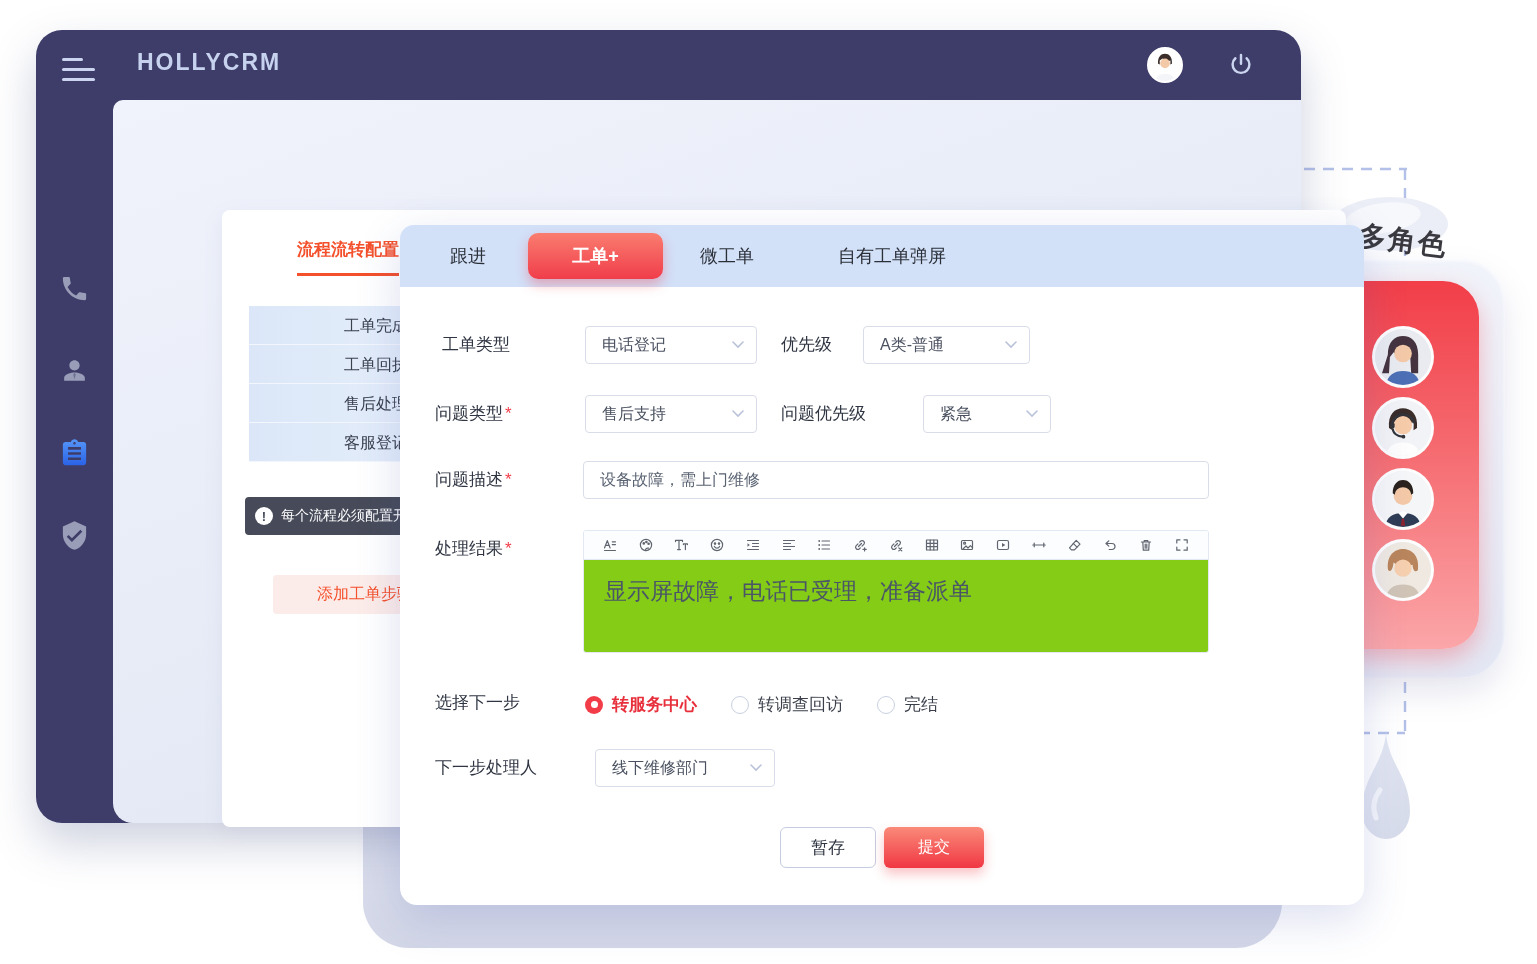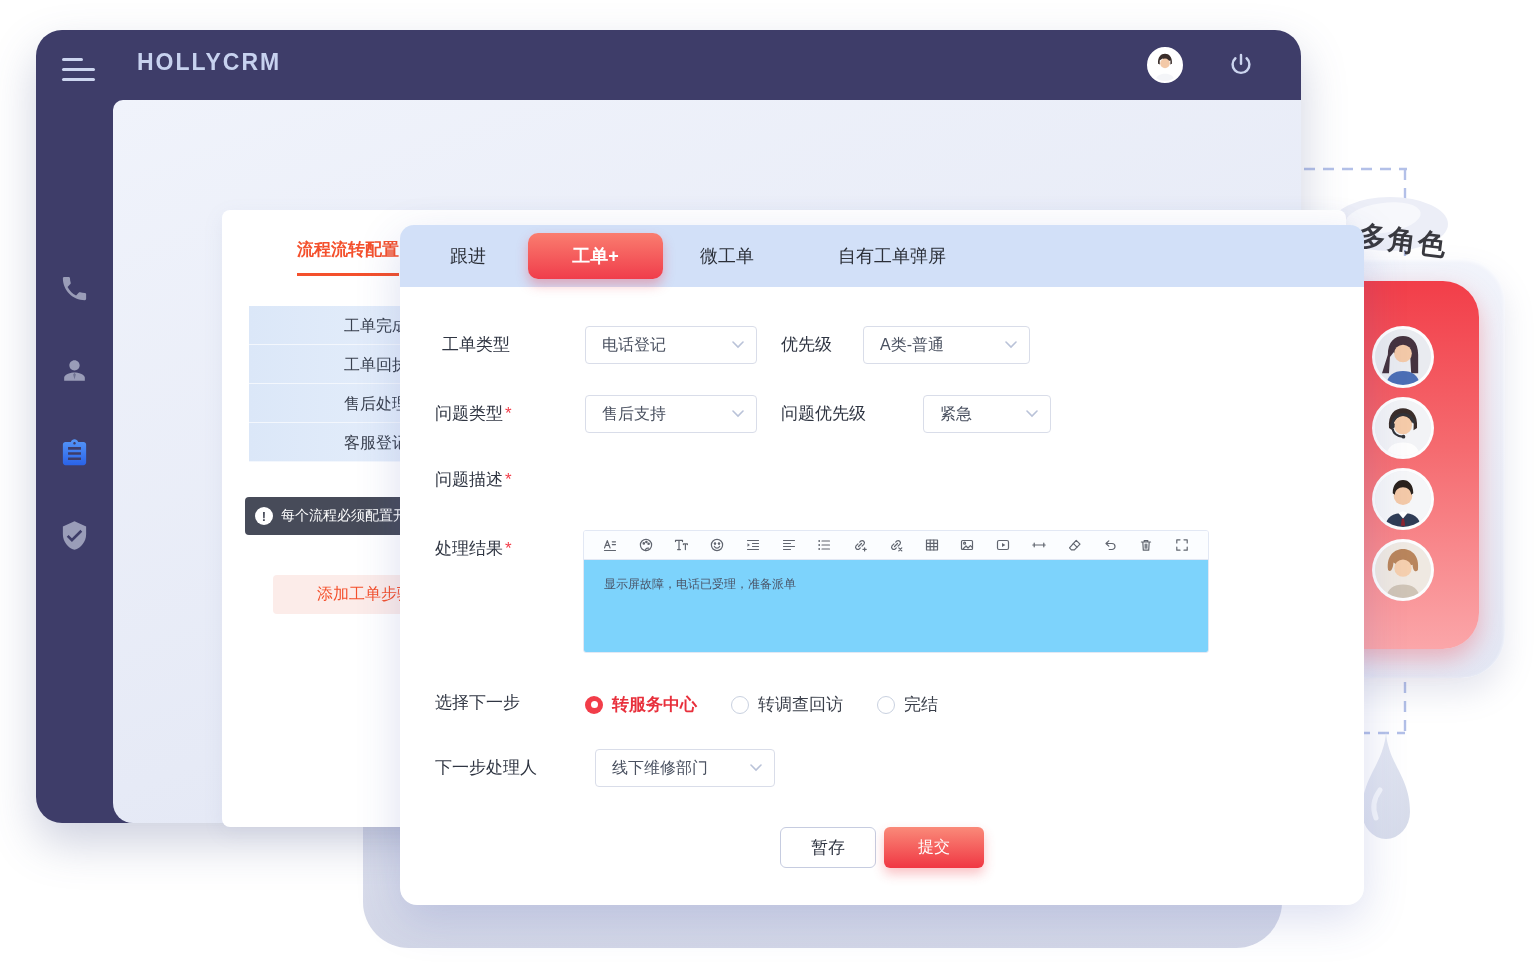--- a/index.html
+++ b/index.html
@@ -90,21 +90,21 @@
   .txt-input { position:absolute; height:38px; border:1px solid #d9dde9; border-radius:4px;
     background:#fff; font-size:16px; color:#5a6372; padding:0 16px;
     font-family:"Liberation Sans","DejaVu Sans",sans-serif; }
 
   .editor { position:absolute; left:183px; top:305px; width:626px; height:123px;
     border:1px solid #e2e8f4; border-radius:3px; overflow:hidden; }
   .editor-toolbar { height:29px; background:#fbfdff; border-bottom:1px solid #e2e8f4;
     display:flex; align-items:center; justify-content:space-around; padding:0 8px; }
   .tool { width:17px; height:17px; display:flex; align-items:center; justify-content:center; cursor:pointer; }
   .tool svg { width:16px; height:16px; stroke:#60656f; fill:none; stroke-width:1.2; stroke-linecap:round; stroke-linejoin:round; }
-  .editor-body { height:94px; background:#7dd3fc; padding:16px 20px; font-size:12px; color:#4a5568; }
+  .editor-body { height:94px; background:#84cc16; padding:16px 20px; font-size:23px; color:#4a5568; }
 
   .radio-row { position:absolute; left:185px; top:468px; display:flex; align-items:center; gap:34px; }
   .radio-opt { display:flex; align-items:center; gap:9px; font-size:17px; color:#3a3f4a; cursor:pointer; }
   .rdot { width:18px; height:18px; border-radius:50%; border:1.5px solid #c9d1e0; background:#fff; position:relative; }
   .radio-opt.sel .rdot { border:none; background:#f23d49; }
   .radio-opt.sel .rdot::after { content:""; position:absolute; left:5.5px; top:5.5px; width:7px; height:7px;
     border-radius:50%; background:#fff; }
   .radio-opt.sel span { color:#e8303c; font-weight:bold; }
 
   .modal-foot { position:absolute; left:0; top:602px; width:100%; display:flex; justify-content:center; gap:8px; }
@@ -317,20 +317,21 @@
     <div class="sel-box" style="left:503px; top:170px; width:128px;margin-left:20px;">
       <span>紧急</span>
       <svg class="chev" viewBox="0 0 12 8">
           <path d="M1 1l5 5 5-5"></path>
         </svg>
     </div>
 
     <div class="flabel" style="left:35px; top:236px;">
       <span>问题描述</span><span class="req">*</span>
     </div>
+    <input class="txt-input" style="left: 183px; top: 236px; width: 626px;" value="设备故障，需上门维修">
 
     <div class="flabel" style="left:35px; top:305px;">
       <span>处理结果</span><span class="req">*</span>
     </div>
     <div class="editor">
       <div class="editor-toolbar">
         <span class="tool">
             <svg viewBox="0 0 16 16">
               <path d="M2.5 11L5.3 3.6 8.1 11M3.4 8.3h3.8"></path>
               <path d="M10.3 4.8h3.2M10.3 7.6h3.2"></path>

